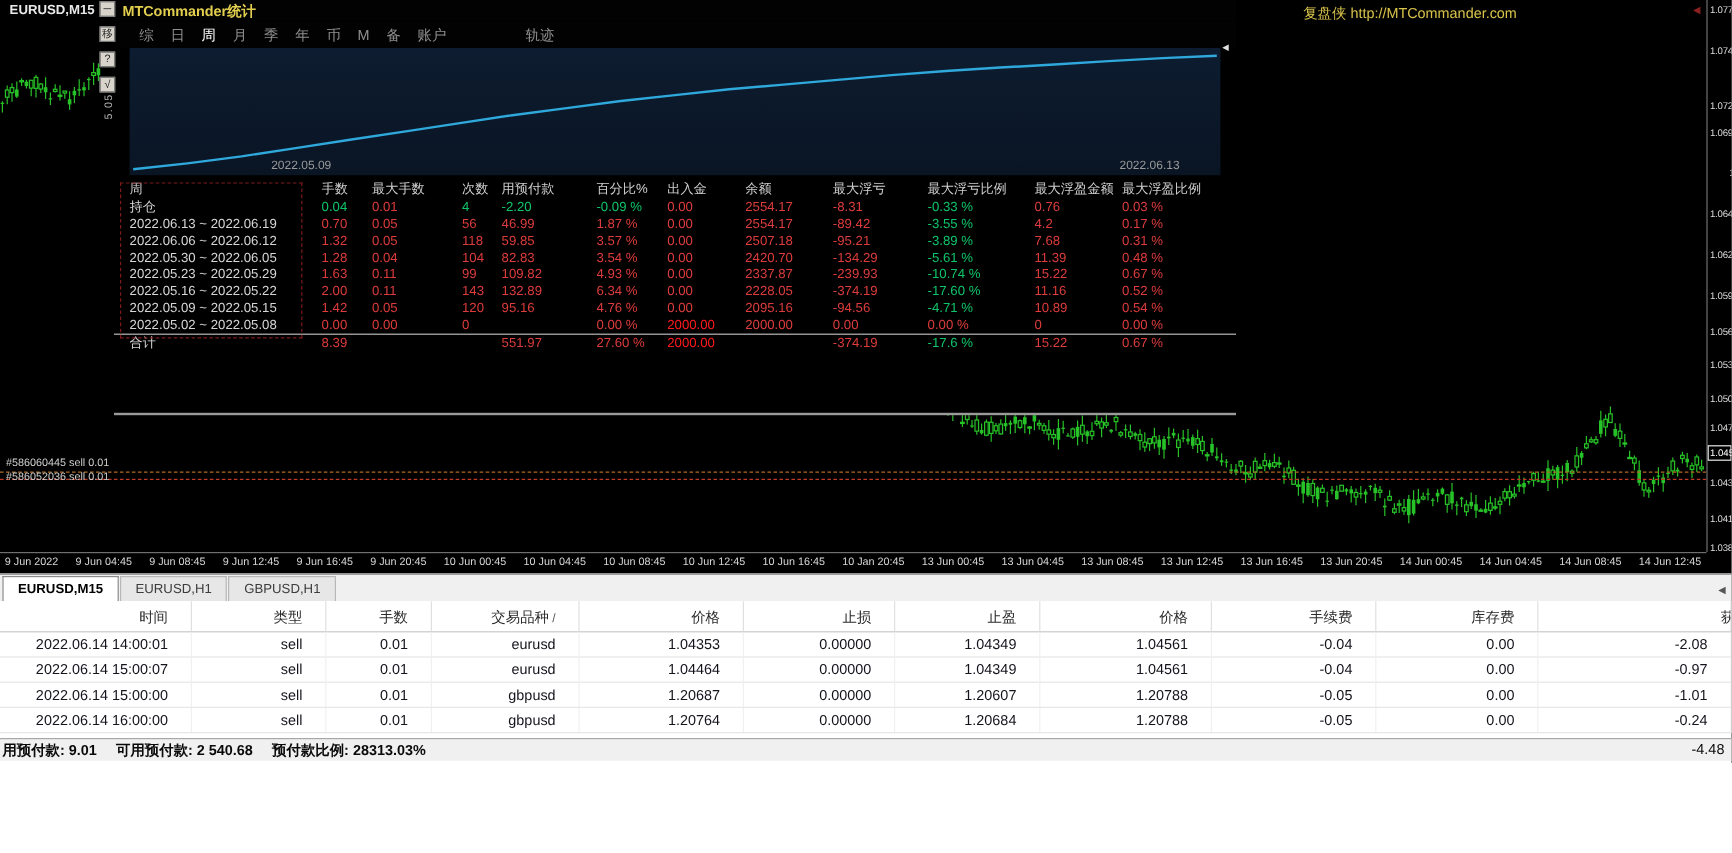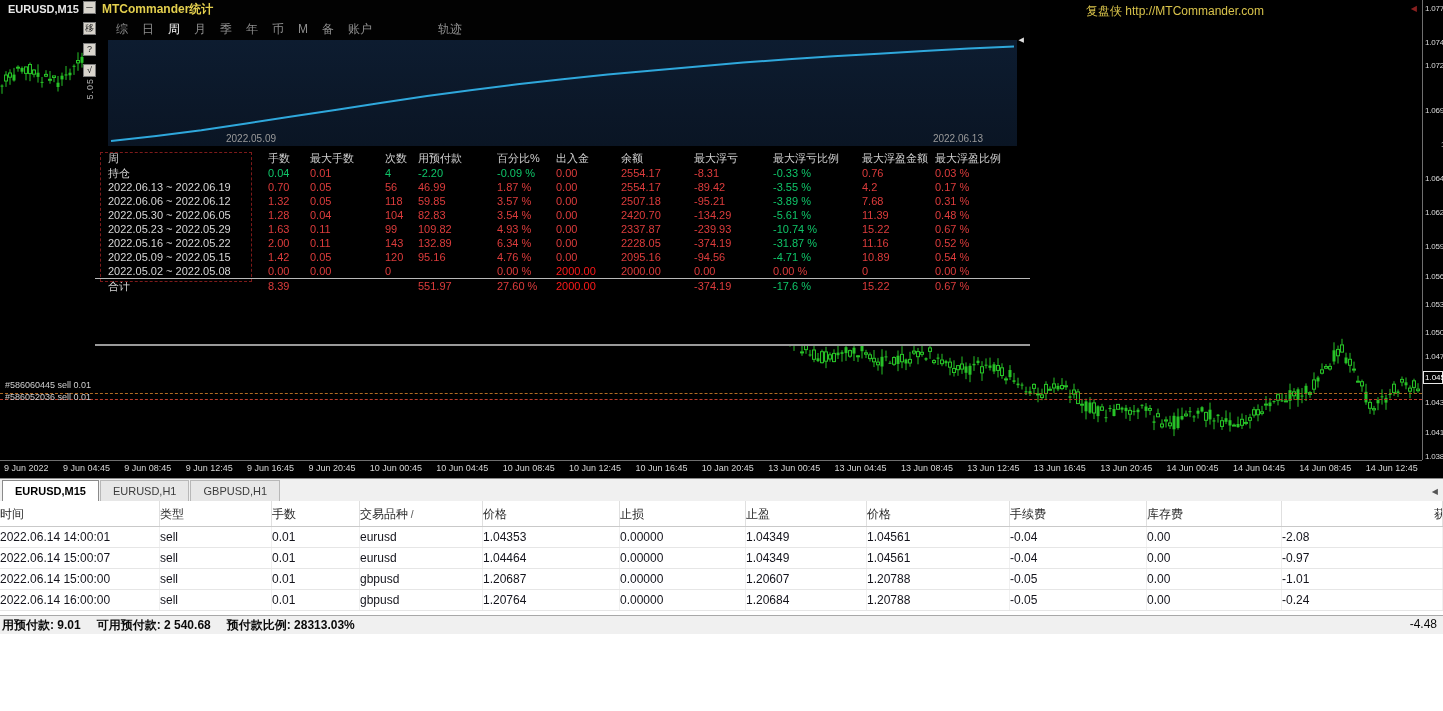--- a/index.html
+++ b/index.html
@@ -56,21 +56,21 @@
 
 .tabbar{position:absolute;left:0;top:478px;width:1443px;height:23px;background:#f0f0f0;border-top:1px solid #8a8a8a;display:flex;align-items:flex-end;padding-left:2px;}
 .tab{height:21px;line-height:20px;padding:0 12px;font-size:11px;color:#3c3c3c;border:1px solid #b8b8b8;border-bottom:none;background:#e7e7e7;margin-right:1px;white-space:nowrap;}
 .tab.active{background:#fff;color:#000;border-color:#8a8a8a;font-weight:bold;}
 .tab-scroll{position:absolute;right:5px;top:8px;color:#555;font-size:8px;}
 
 
 .trades{position:absolute;left:0;top:501px;width:1443px;background:#fff;}
 .trow{display:grid;grid-template-columns:160px 112px 88px 123px 137px 126px 121px 143px 137px 135px 161px;height:21px;line-height:21px;border-bottom:1px solid #e6e6e6;}
 .trow.thead-row{height:26px;line-height:26px;border-bottom:1px solid #c9c9c9;}
-.tcell{font-size:12px;color:#14141c;padding-right:8px;border-right:1px solid #f0f0f0;overflow:hidden;white-space:nowrap;}
+.tcell{font-size:12px;color:#14141c;text-align:right;padding-right:19px;border-right:1px solid #f0f0f0;overflow:hidden;white-space:nowrap;}
 .thead-row .tcell{color:#2a2a2a;border-right:1px solid #e0e0e0;}
 .tcell.clipL{text-align:left;padding-left:152px;padding-right:0;}
 .sortch{font-size:10px;color:#555;border:none;padding:0;}
 
 
 .statusbar{position:absolute;left:0;top:615px;width:1443px;height:19px;background:#f0f0f0;border-top:1px solid #a8a8a8;display:flex;align-items:center;gap:16px;padding-left:2px;}
 .status-item{font-size:12px;font-weight:bold;color:#0a0a0a;white-space:nowrap;}
 .status-right{position:absolute;right:6px;top:617px;font-size:12px;color:#0a0a0a;z-index:7;}
 </style>
 </head>
@@ -525,21 +525,21 @@
   <div class="promo">复盘侠 http://MTCommander.com</div>
   <div class="order-line l1"></div>
   <div class="order-line l2"></div>
   <div class="order-label o1">#586060445 sell 0.01</div>
   <div class="order-label o2">#586052036 sell 0.01</div>
   <div class="tr-arrow">◀</div>
   <div class="price-axis" id="priceAxis">
     <div class="cur-price">1.045</div>
   <span class="ptick" style="top: 4px;">1.077</span>
       <span class="ptick" style="top: 38px;">1.074</span>
-      <span class="ptick" style="top: 61px;">1.072</span>
+      <span class="ptick" style="top: 84px;">1.072</span>
       <span class="ptick" style="top: 106px;">1.069</span>
       <span class="ptick" style="top: 140px; margin-left: 16px;">1.067</span>
       <span class="ptick" style="top: 174px;">1.064</span>
       <span class="ptick" style="top: 208px;">1.062</span>
       <span class="ptick" style="top: 242px;">1.059</span>
       <span class="ptick" style="top: 272px;">1.056</span>
       <span class="ptick" style="top: 300px;">1.053</span>
       <span class="ptick" style="top: 328px;">1.050</span>
       <span class="ptick" style="top: 352px;">1.047</span>
       <span class="ptick" style="top: 398px;">1.043</span>
@@ -685,21 +685,21 @@
       <div class="srow">
         <span class="scell lbl">2022.05.16 ~ 2022.05.22</span>
         <span class="scell r">2.00</span>
         <span class="scell r">0.11</span>
         <span class="scell r">143</span>
         <span class="scell r">132.89</span>
         <span class="scell r">6.34 %</span>
         <span class="scell r">0.00</span>
         <span class="scell r">2228.05</span>
         <span class="scell r">-374.19</span>
-        <span class="scell g">-31.87 %</span>
+        <span class="scell g">-17.60 %</span>
         <span class="scell r">11.16</span>
         <span class="scell r">0.52 %</span>
       </div>
       <div class="srow">
         <span class="scell lbl">2022.05.09 ~ 2022.05.15</span>
         <span class="scell r">1.42</span>
         <span class="scell r">0.05</span>
         <span class="scell r">120</span>
         <span class="scell r">95.16</span>
         <span class="scell r">4.76 %</span>

